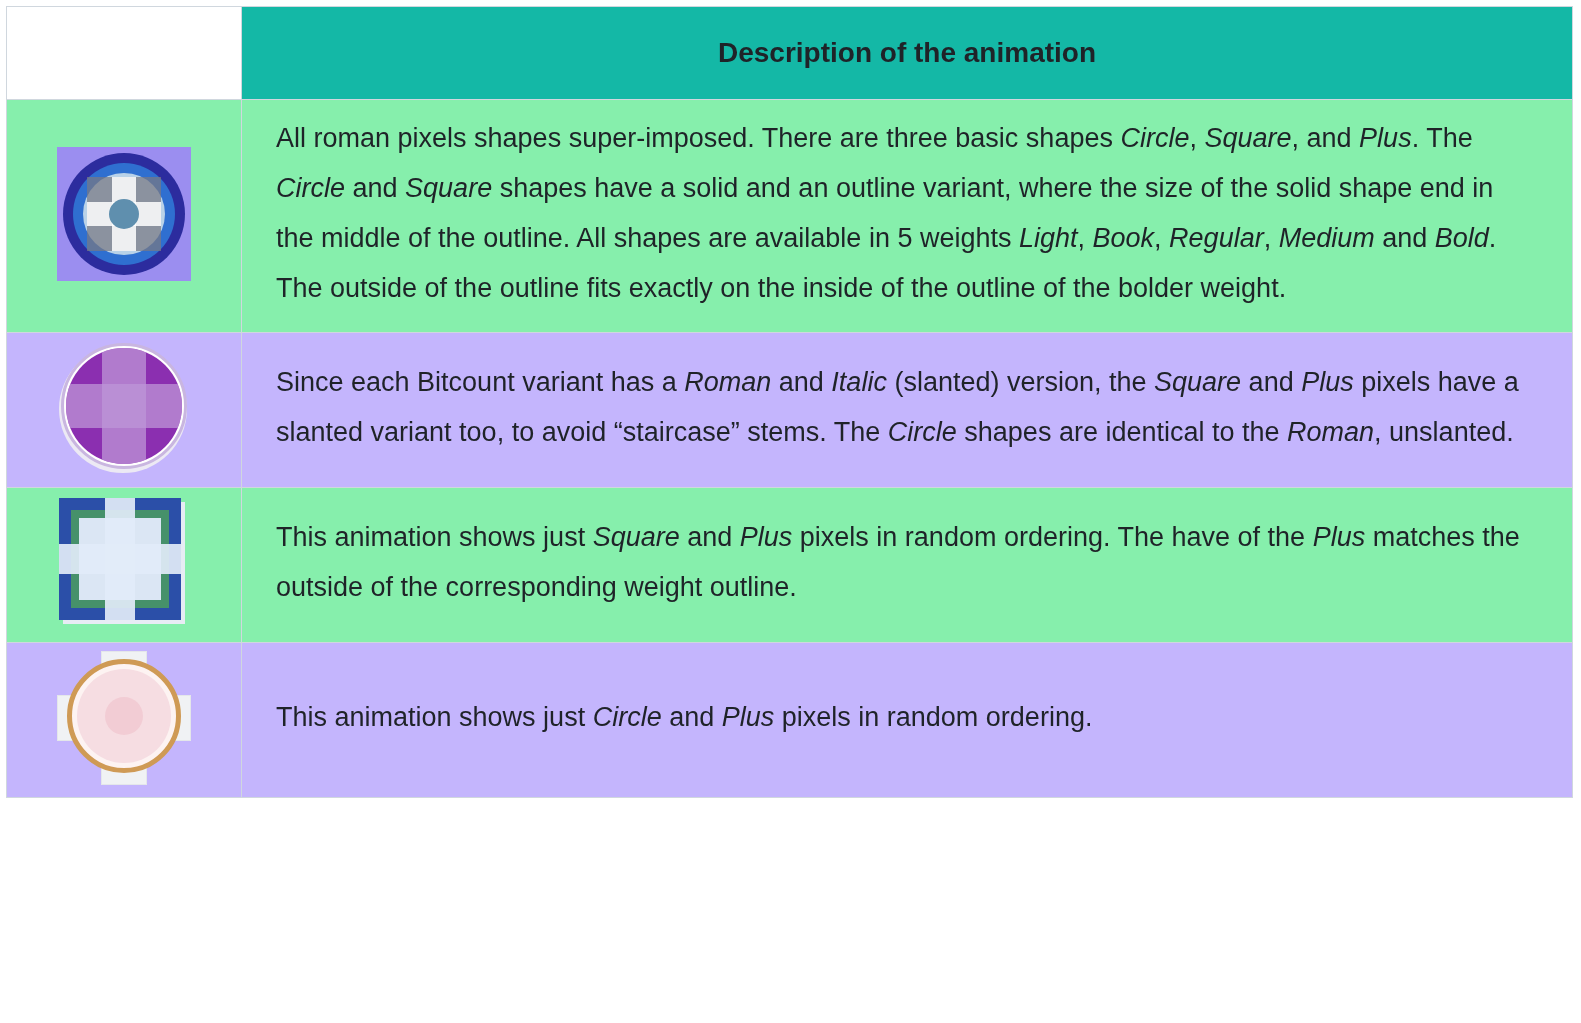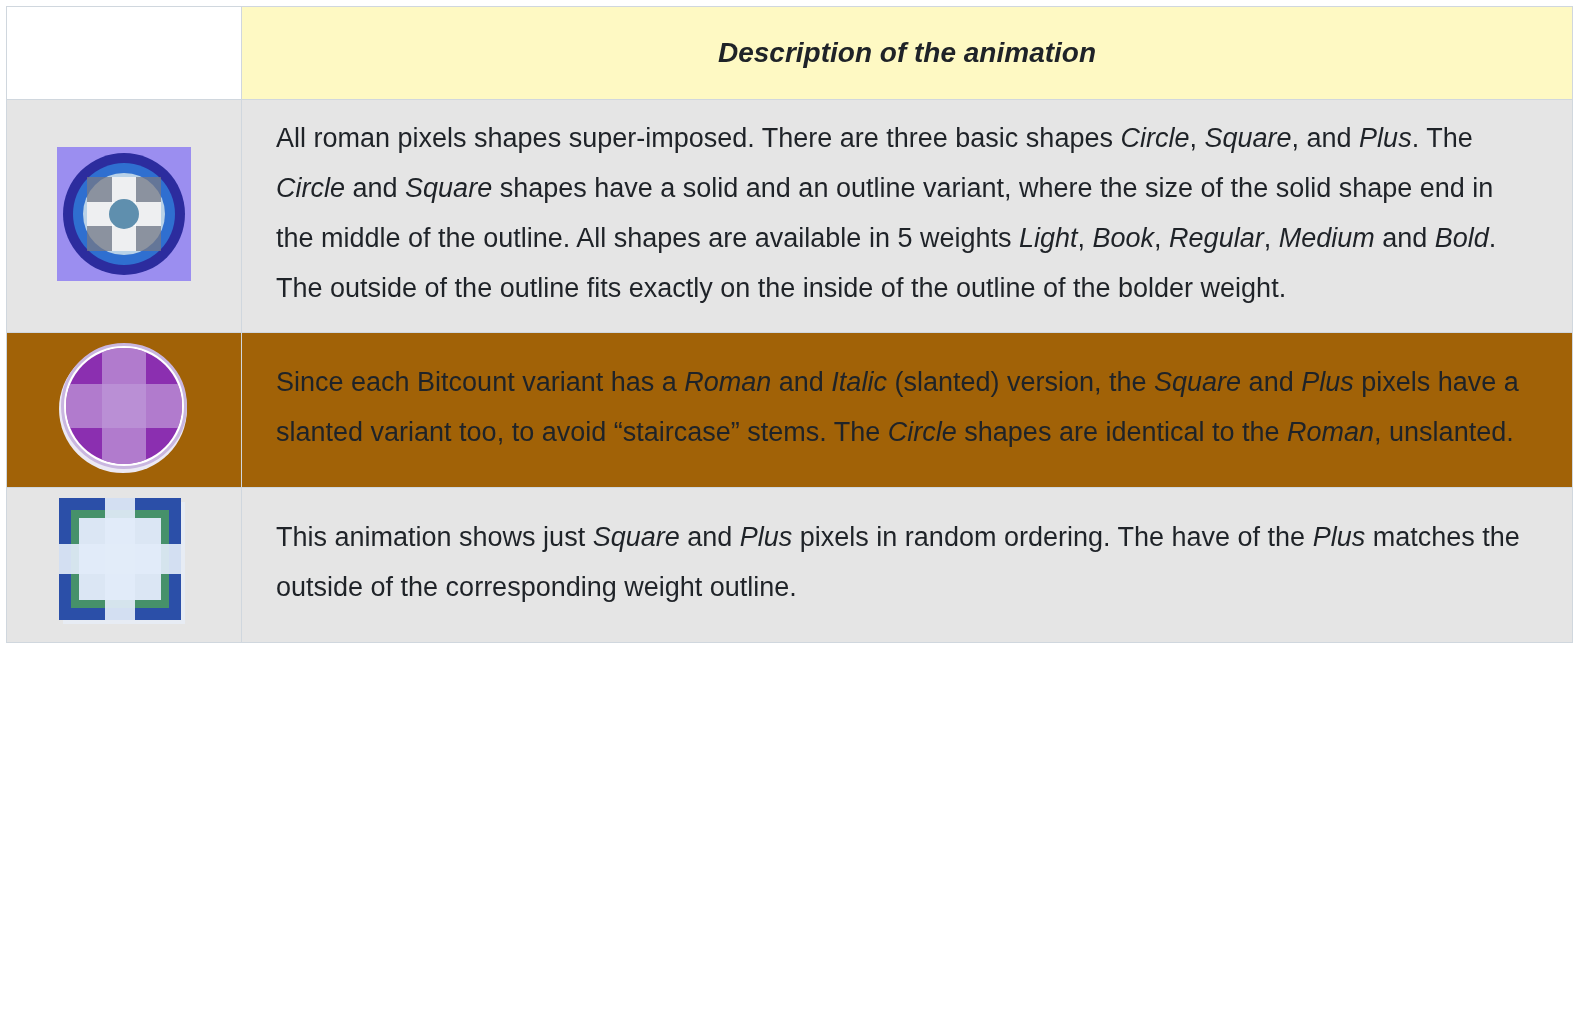--- a/index.html
+++ b/index.html
@@ -25,30 +25,29 @@
     border: 1px solid #d0d7de;
     vertical-align: middle;
     padding: 0;
   }
   col.anim-col { width: 235px; }
   th.header-anim {
     background: #ffffff;
     height: 92px;
   }
   th.header-desc {
-    background: #fef9c3;
+    background: #14b8a6;
     height: 92px;
     text-align: center;
     font-size: 28px;
     font-weight: bold;
     color: #1f2328;
-    font-style: italic;
-  }
-  tr.row-odd td { background: #e5e5e5; }
-  tr.row-even td { background: #a16207; }
+  }
+  tr.row-odd td { background: #86efac; }
+  tr.row-even td { background: #c4b5fd; }
 
   td.anim-cell {
     text-align: center;
   }
   td.desc-cell {
     padding: 14px 34px 18px 34px;
     font-size: 27px;
     line-height: 1.85;
     color: #1f2328;
   }
@@ -218,15 +217,26 @@
           <span class="sq-shadow"></span>
           <span class="sq-blue"></span>
           <span class="sq-green"></span>
           <span class="sq-inner"></span>
           <span class="plus3"></span>
         </span>
       </td>
       <td class="desc-cell"><span>This animation shows just </span><em>Square</em><span> and </span><em>Plus</em><span> pixels in random ordering. The have of the </span><em>Plus</em><span> matches the outside of the corresponding weight outline.</span></td>
     </tr>
 
+    <tr class="row-even">
+      <td class="anim-cell">
+        <span class="anim-box art4">
+          <span class="plus4"></span>
+          <span class="c-outline"></span>
+          <span class="c-pink"></span>
+          <span class="c-pink-in"></span>
+        </span>
+      </td>
+      <td class="desc-cell"><span>This animation shows just </span><em>Circle</em><span> and </span><em>Plus</em><span> pixels in random ordering.</span></td>
+    </tr>
 
   </tbody>
 </table>
 
 </body></html>

